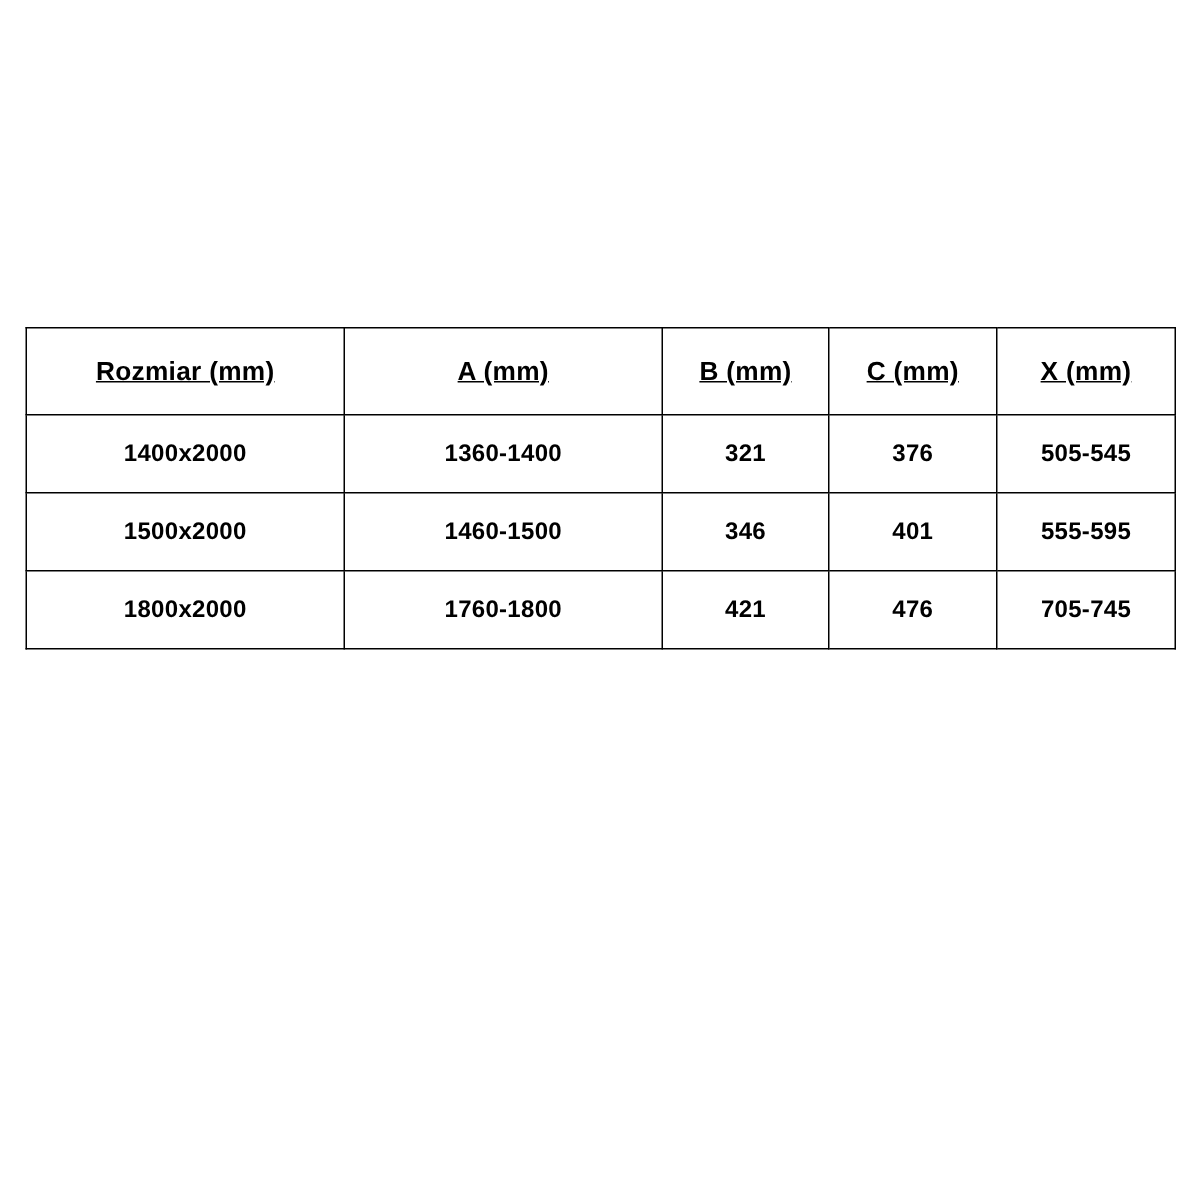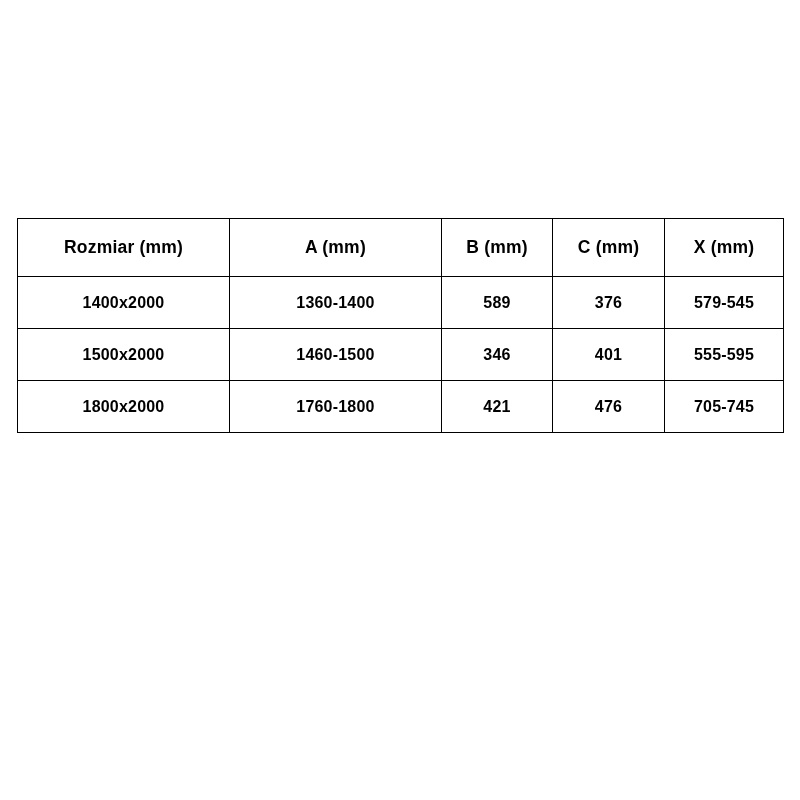--- a/index.html
+++ b/index.html
@@ -38,20 +38,21 @@
     color: #000000;
     font-weight: bold;
     padding: 0;
     height: 51px;
     font-size: 16px;
     letter-spacing: 0.2px;
   }
   table.spec thead th {
     font-size: 17.5px;
     height: 57px;
+    text-decoration: underline;
   }
   
   col.c0 { width: 212px; }
   col.c1 { width: 212px; }
   col.c2 { width: 111px; }
   col.c3 { width: 112px; }
   col.c4 { width: 119px; }
 </style>
 </head>
 <body>
@@ -72,23 +73,23 @@
           <th>A (mm)</th>
           <th>B (mm)</th>
           <th>C (mm)</th>
           <th>X (mm)</th>
         </tr>
       </thead>
       <tbody>
         <tr>
           <td>1400x2000</td>
           <td>1360-1400</td>
-          <td>589</td>
+          <td>321</td>
           <td>376</td>
-          <td>579-545</td>
+          <td>505-545</td>
         </tr>
         <tr>
           <td>1500x2000</td>
           <td>1460-1500</td>
           <td>346</td>
           <td>401</td>
           <td>555-595</td>
         </tr>
         <tr>
           <td>1800x2000</td>

